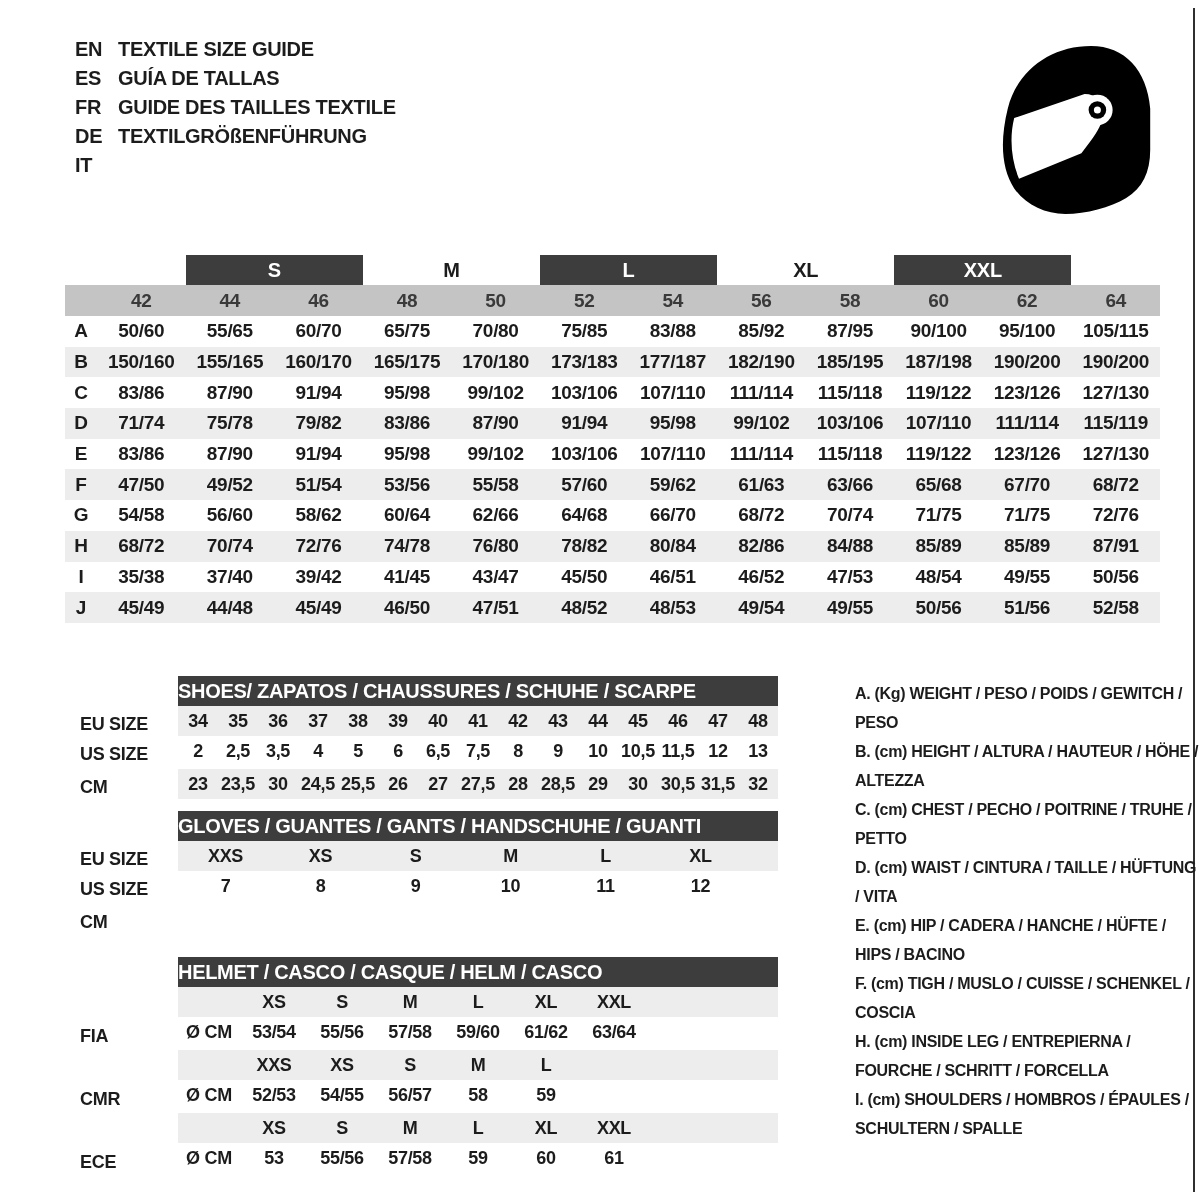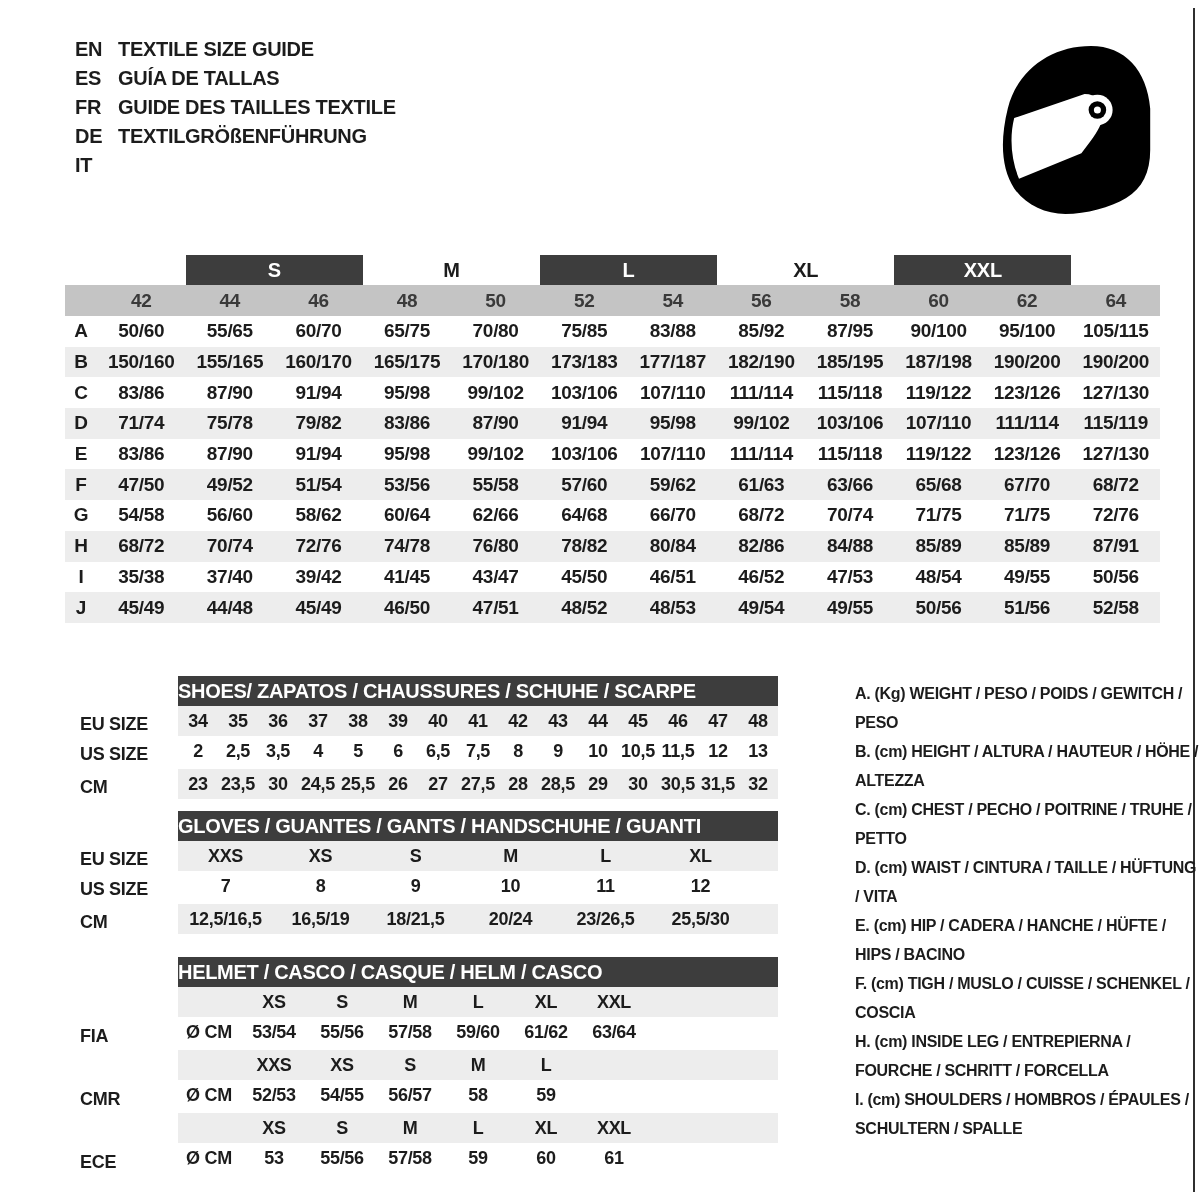--- a/index.html
+++ b/index.html
@@ -332,28 +332,20 @@
           <div class="bcell">XL</div>
         </div>
         <div class="g6 brow">
           <div class="bcell">7</div>
           <div class="bcell">8</div>
           <div class="bcell">9</div>
           <div class="bcell">10</div>
           <div class="bcell">11</div>
           <div class="bcell">12</div>
         </div>
-        <div class="g6 brow gray gap3">
-          <div class="bcell">12,5/16,5</div>
-          <div class="bcell">16,5/19</div>
-          <div class="bcell">18/21,5</div>
-          <div class="bcell">20/24</div>
-          <div class="bcell">23/26,5</div>
-          <div class="bcell">25,5/30</div>
-        </div>
       </div>
   </div>
   <div class="rlabel" style="top:844px">EU SIZE</div>
   <div class="rlabel" style="top:874px">US SIZE</div>
   <div class="rlabel" style="top:907px">CM</div>
 
   <div class="btable" style="top:957px">
     <div class="bar">HELMET / CASCO / CASQUE / HELM / CASCO</div>
     <div id="helmetRows">
         <div class="ghelm brow gray">

